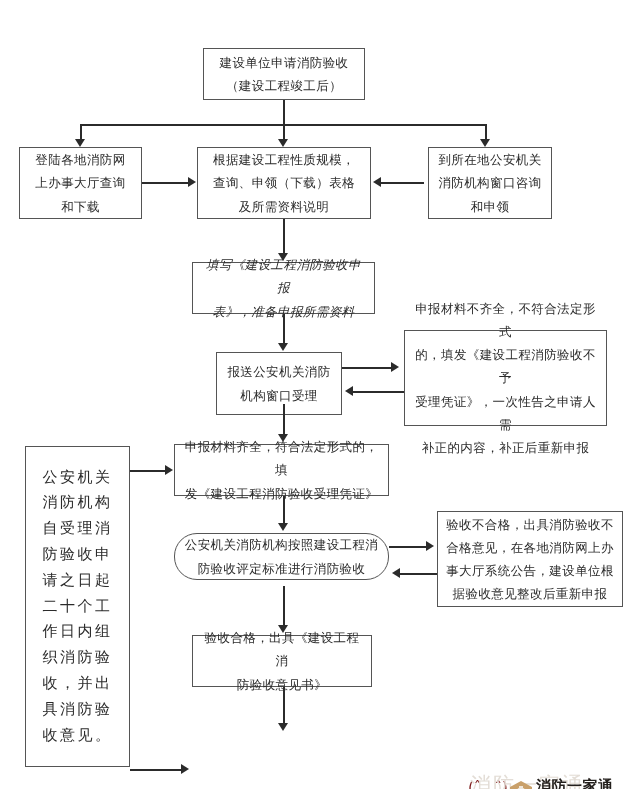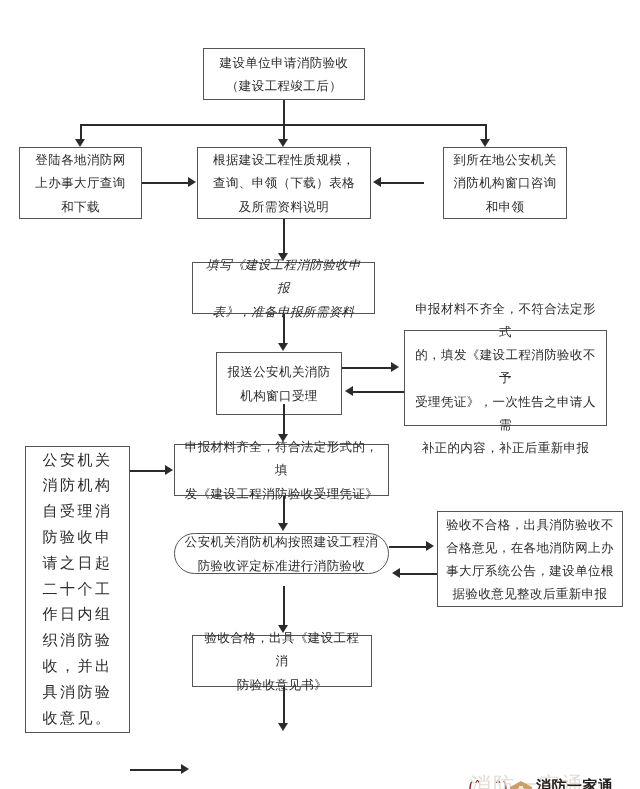--- a/index.html
+++ b/index.html
@@ -107,45 +107,45 @@
   </div>
 
   <div class="node" style="left:19px;top:113px;width:123px;height:72px;">
     <span class="txt">登陆各地消防网<br>上办事大厅查询<br>和下载</span>
   </div>
 
   <div class="node" style="left:197px;top:113px;width:174px;height:72px;">
     <span class="txt">根据建设工程性质规模，<br>查询、申领（下载）表格<br>及所需资料说明</span>
   </div>
 
-  <div class="node" style="left:443px;top:113px;width:124px;height:72px;">
+  <div class="node" style="left:428px;top:113px;width:124px;height:72px;">
     <span class="txt">到所在地公安机关<br>消防机构窗口咨询<br>和申领</span>
   </div>
 
   <div class="node" style="left:192px;top:228px;width:183px;height:52px;font-style:italic;">
     <span class="txt">填写《建设工程消防验收申报<br>表》，准备申报所需资料</span>
   </div>
 
   <div class="node" style="left:216px;top:318px;width:126px;height:63px;">
     <span class="txt">报送公安机关消防<br>机构窗口受理</span>
   </div>
 
   <div class="node" style="left:404px;top:296px;width:203px;height:96px;">
     <span class="txt">申报材料不齐全，不符合法定形式<br>的，填发《建设工程消防验收不予<br>受理凭证》，一次性告之申请人需<br>补正的内容，补正后重新申报</span>
   </div>
 
   <div class="node" style="left:174px;top:410px;width:215px;height:52px;">
     <span class="txt">申报材料齐全，符合法定形式的，填<br>发《建设工程消防验收受理凭证》</span>
   </div>
 
-  <div class="node tall" style="left:25px;top:412px;width:105px;height:287px;">
+  <div class="node tall" style="left:25px;top:412px;width:105px;height:321px;">
     <span class="txt">公安机关消防机构自受理消防验收申请之日起二十个工作日内组织消防验收，并出具消防验收意见。</span>
   </div>
 
-  <div class="node" style="left:174px;top:499px;width:215px;height:41px;border-radius:23px;">
+  <div class="node" style="left:174px;top:499px;width:215px;height:47px;border-radius:23px;">
     <span class="txt">公安机关消防机构按照建设工程消<br>防验收评定标准进行消防验收</span>
   </div>
 
   <div class="node" style="left:437px;top:477px;width:186px;height:96px;">
     <span class="txt">验收不合格，出具消防验收不<br>合格意见，在各地消防网上办<br>事大厅系统公告，建设单位根<br>据验收意见整改后重新申报</span>
   </div>
 
   <div class="node" style="left:192px;top:601px;width:180px;height:52px;">
     <span class="txt">验收合格，出具《建设工程消<br>防验收意见书》</span>
   </div>

